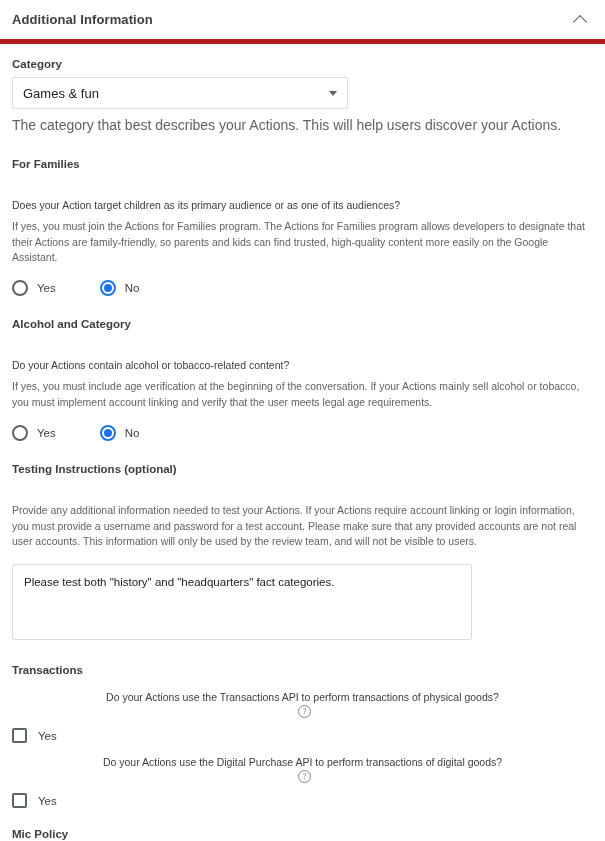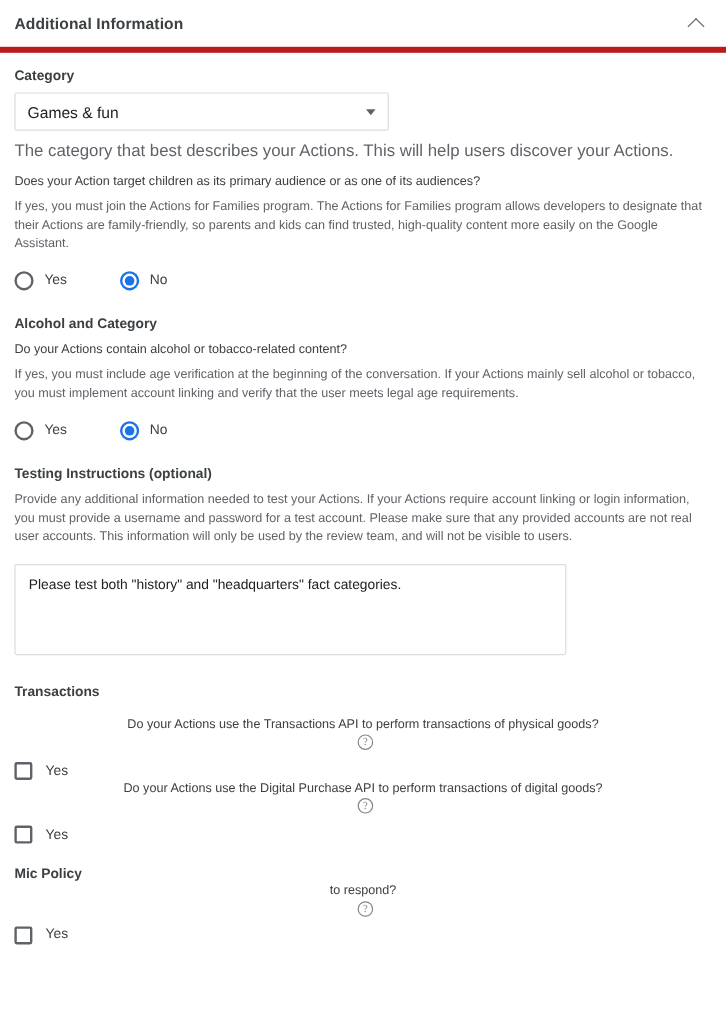--- a/index.html
+++ b/index.html
@@ -55,21 +55,21 @@
 
   .field-label {
     font-size: 11.5px;
     color: #3c4043;
     font-weight: bold;
     margin-bottom: 7px;
   }
 
   
   .select-wrap {
-    width: 312px;
+    width: 336px;
     height: 32px;
     border: 1px solid #dadce0;
     border-radius: 2px;
     display: flex;
     align-items: center;
     padding: 0 10px 0 10px;
     background: #fff;
   }
   .select-value {
     font-size: 13px;
@@ -184,23 +184,23 @@
     font-size: 9px;
     line-height: 11px;
     text-align: center;
     display: inline-block;
     vertical-align: -2px;
     margin-left: 4px;
     font-family: "Liberation Serif", serif;
   }
   .mt6 { margin-top: 6px; }
   .mt10 { margin-top: 10px; }
-  .mt12 { margin-top: 8px; }
+  .mt12 { margin-top: 28px; }
   .mt14 { margin-top: 14px; }
-  .mt16 { margin-top: 0; }
+  .mt16 { margin-top: 12px; }
   .mt20 { margin-top: 20px; }
   .mt22 { margin-top: 22px; }
   .inline-q { display: flex; align-items: center; flex-direction: column; }
 </style>
 </head>
 <body>
 
 <div class="page">
 
   <div class="section-header">
@@ -213,20 +213,21 @@
 
     
     <div class="field-label">Category</div>
     <div class="select-wrap">
       <span class="select-value">Games &amp; fun</span>
       <span class="caret-down"></span>
     </div>
     <div class="helper">The category that best describes your Actions. This will help users discover your Actions.</div>
 
     
+    <div class="group-title mt22">For Families</div>
     <div class="question mt12">Does your Action target children as its primary audience or as one of its audiences?</div>
     <div class="desc mt6">If yes, you must join the Actions for Families program. The Actions for Families program allows developers to designate that their Actions are family-friendly, so parents and kids can find trusted, high-quality content more easily on the Google Assistant.</div>
     <div class="radio-row mt14">
       <div class="radio-opt">
         <span class="radio"></span>
         <span class="radio-label">Yes</span>
       </div>
       <div class="radio-opt">
         <span class="radio checked"></span>
         <span class="radio-label">No</span>

